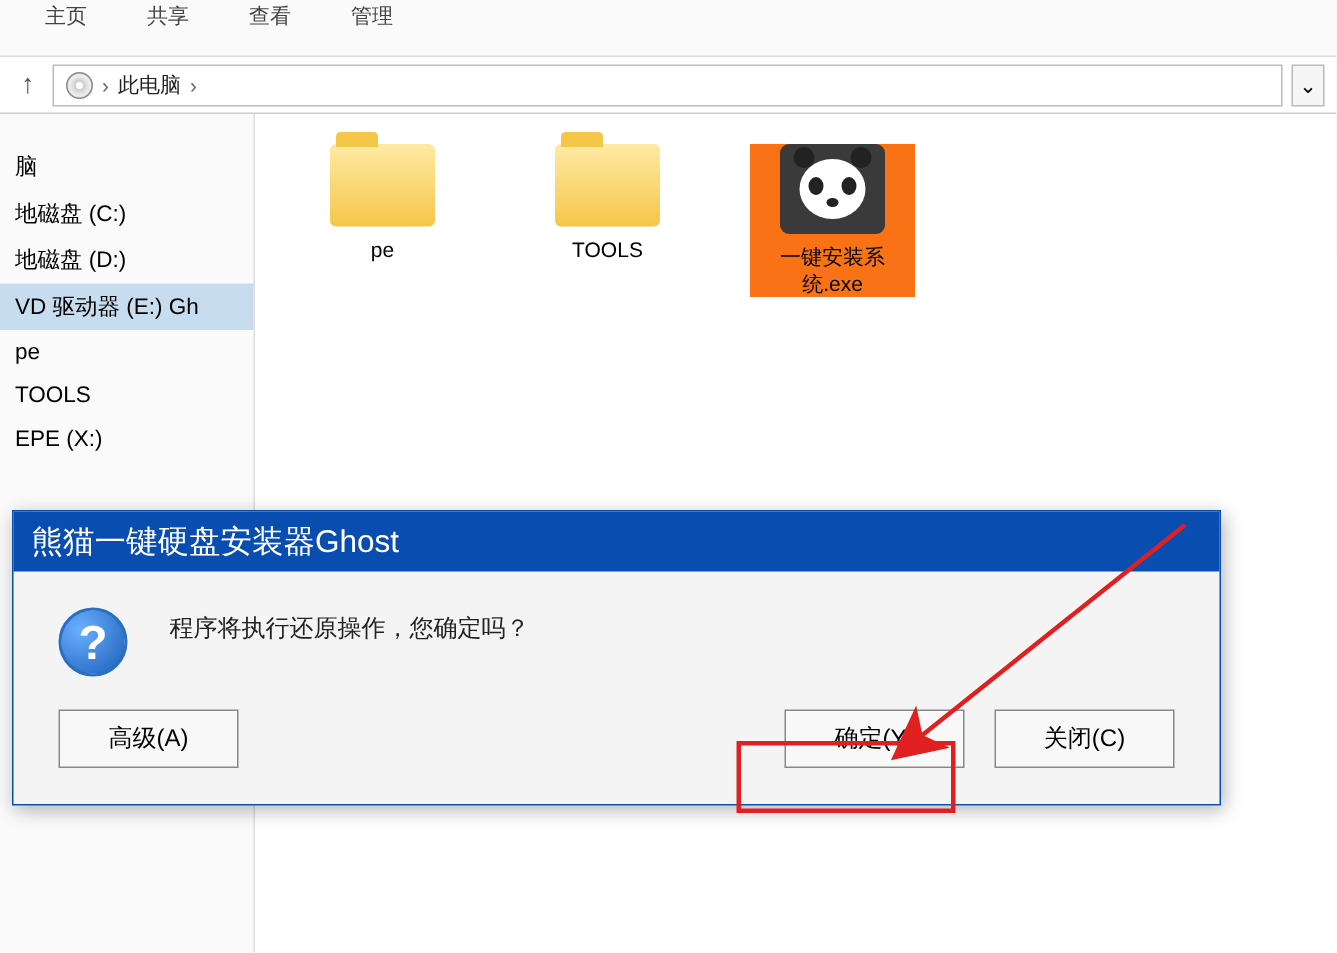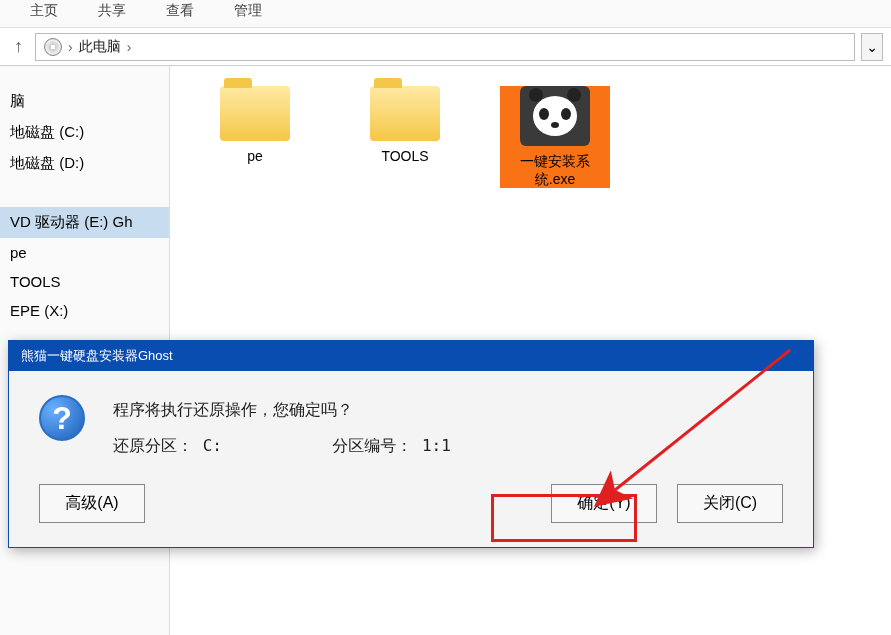--- a/index.html
+++ b/index.html
@@ -9,21 +9,21 @@
       background: #f0f0f0;
       width: 891px;
       height: 635px;
       overflow: hidden;
       position: relative;
     }
     .menubar {
       display: flex;
       gap: 40px;
       padding: 2px 30px;
-      height: 28px;
+      height: 38px;
       background: #fafafa;
       border-bottom: 1px solid #ddd;
       color: #444;
     }
     .menubar span { cursor: default; }
     .addressbar {
       display: flex;
       align-items: center;
       padding: 4px 8px;
       height: 38px;
@@ -73,21 +73,20 @@
       font-size: 15px;
     }
     .sidebar-item {
       padding: 6px 10px;
       white-space: nowrap;
       overflow: hidden;
       cursor: pointer;
     }
     .sidebar-item.selected {
       background: #c8dcf0;
-      margin-top: 28px;
     }
     .content {
       flex: 1;
       padding: 20px 30px;
       display: flex;
       gap: 40px;
       align-items: flex-start;
     }
     .file-item {
       width: 110px;
@@ -200,21 +199,21 @@
       top: 340px;
       width: 806px;
       background: #f4f4f4;
       border: 1px solid #0a4db0;
       box-shadow: 2px 3px 12px rgba(0,0,0,0.3);
     }
     .dialog-title {
       background: #0a4db0;
       color: #fff;
       padding: 6px 12px;
-      font-size: 13px;
+      font-size: 21px;
     }
     .dialog-body {
       padding: 24px 30px 22px 30px;
       display: flex;
       gap: 28px;
     }
     .question-icon {
       width: 46px; height: 46px;
       border-radius: 50%;
       background: radial-gradient(circle at 30% 30%, #6ab0ff, #1a5db8);
@@ -241,21 +240,21 @@
     .info-val1 { display: inline-block; min-width: 120px; }
     .dialog-buttons {
       display: flex;
       padding: 0 30px 24px 30px;
       gap: 20px;
     }
     .btn {
       border: 1px solid #888;
       background: #f8f8f8;
       padding: 8px 0;
-      width: 106px;
+      width: 120px;
       text-align: center;
       font-size: 16px;
       cursor: pointer;
       font-family: inherit;
     }
     .spacer { flex: 1; }
     .highlight-box {
       position: absolute;
       border: 3px solid #e02020;
       pointer-events: none;
@@ -318,26 +317,20 @@
     </div>
   </div>
 </div>
 
 <div class="dialog">
   <div class="dialog-title">熊猫一键硬盘安装器Ghost</div>
   <div class="dialog-body">
     <div class="question-icon">?</div>
     <div class="dialog-text">
       <div class="msg">程序将执行还原操作，您确定吗？</div>
-      <div class="info-row">
-        <span class="info-label">还原分区：</span>
-        <span class="info-val1">C:</span>
-        <span class="info-label">分区编号：</span>
-        <span>1:1</span>
-      </div>
     </div>
   </div>
   <div class="dialog-buttons">
     <button class="btn">高级(A)</button>
     <div class="spacer"></div>
     <button class="btn">确定(Y)</button>
     <button class="btn">关闭(C)</button>
   </div>
 </div>
 

